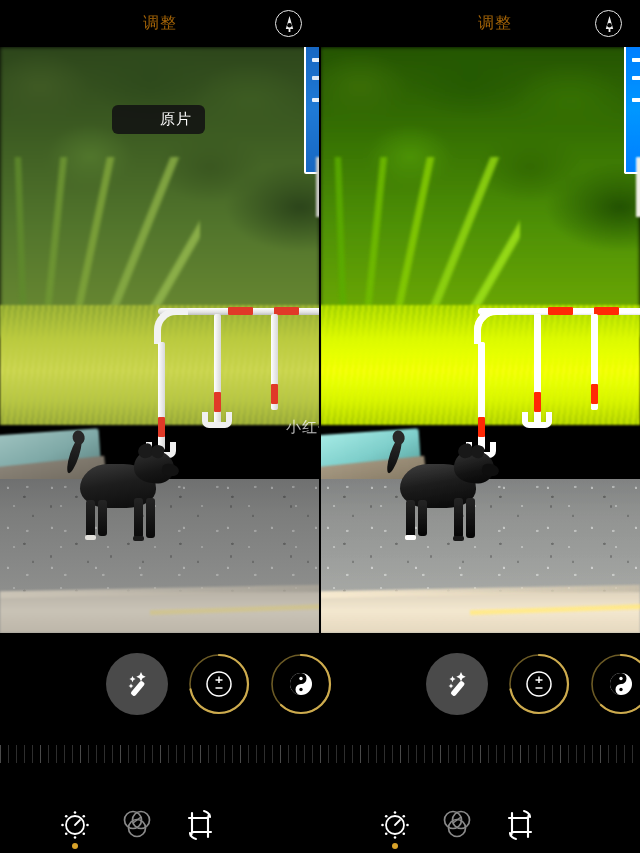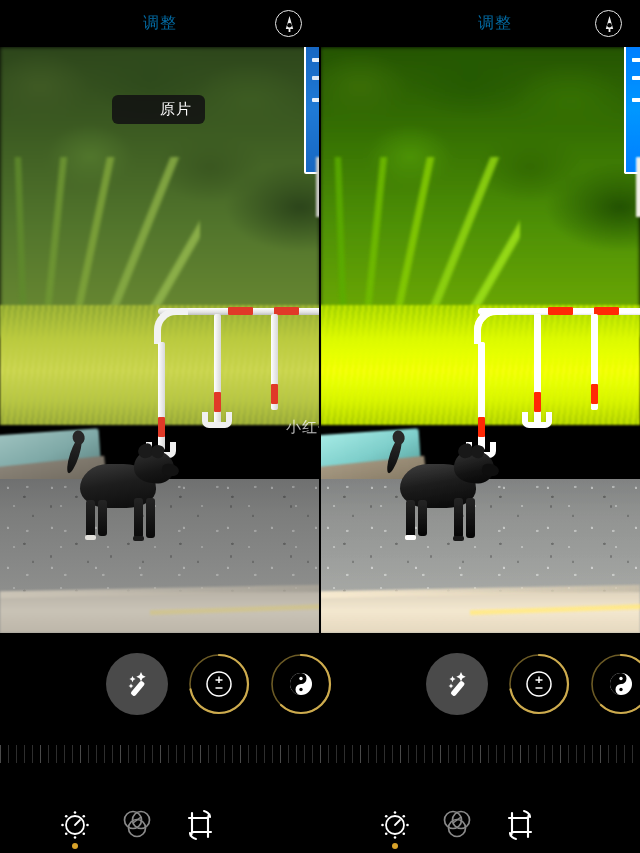--- a/index.html
+++ b/index.html
@@ -11,21 +11,21 @@
   }
   .screen { position: relative; width: 640px; height: 853px; background: #000; }
 
   
   .header-row { position: absolute; top: 0; left: 0; width: 640px; height: 47px; background: #000; }
   .header-half { position: absolute; top: 0; width: 320px; height: 47px; }
   .header-half.left { left: 0; }
   .header-half.right { left: 320px; }
   .header-title {
     position: absolute; left: 0; right: 0; top: 13px;
-    text-align: center; color: #0369a1; font-size: 16px; letter-spacing: 1px;
+    text-align: center; color: #a16207; font-size: 16px; letter-spacing: 1px;
   }
   .header-title.shift { left: 30px; }
   .header-icon {
     position: absolute; right: 18px; top: 10px;
     width: 27px; height: 27px; border-radius: 50%;
     border: 1.6px solid #e8e8e8;
   }
   .header-icon svg { position: absolute; left: 4px; top: 3px; }
 
   
@@ -189,21 +189,21 @@
   }
   .dog-leg { position:absolute; width:9px; background: linear-gradient(180deg,#242424,#0a0a0a); border-radius:3px; }
   .dog-paw { position:absolute; width:11px; height:5px; background:#e3e1dc; border-radius:2px; }
 
   
   .badge {
     position: absolute; background: rgba(18,18,18,.88); color: #fff;
     font-size: 15px; padding: 5px 13px; border-radius: 6px; letter-spacing: 1px;
     z-index: 30;
   }
-  .badge-original { left: 112px; top: 48px; padding-left: 48px; }
+  .badge-original { left: 112px; top: 58px; padding-left: 48px; }
 
   .watermark {
     position:absolute; right: -14px; top: 371px; color: rgba(255,255,255,.72);
     font-size: 15px; letter-spacing:1px; z-index: 25; white-space: nowrap;
   }
 
   
   .panel.right .photo { filter: saturate(1.55) brightness(1.16) contrast(1.06); }
 
   

